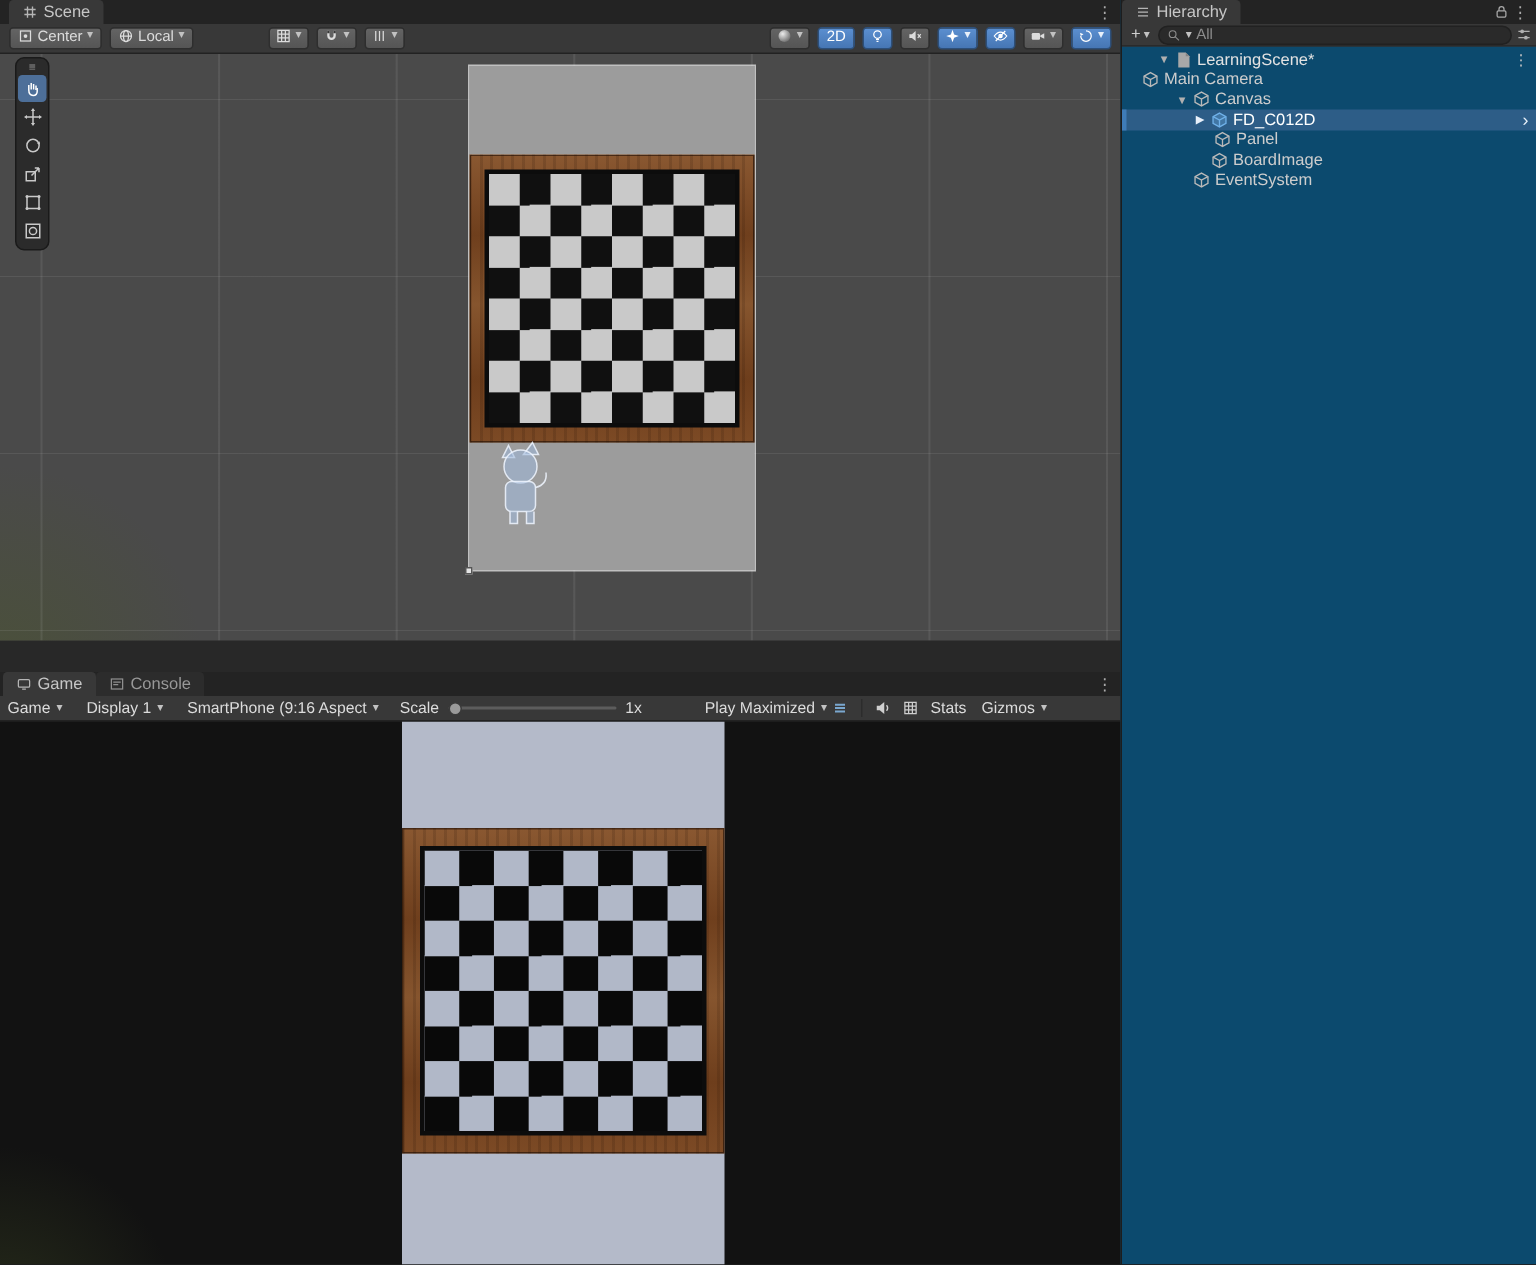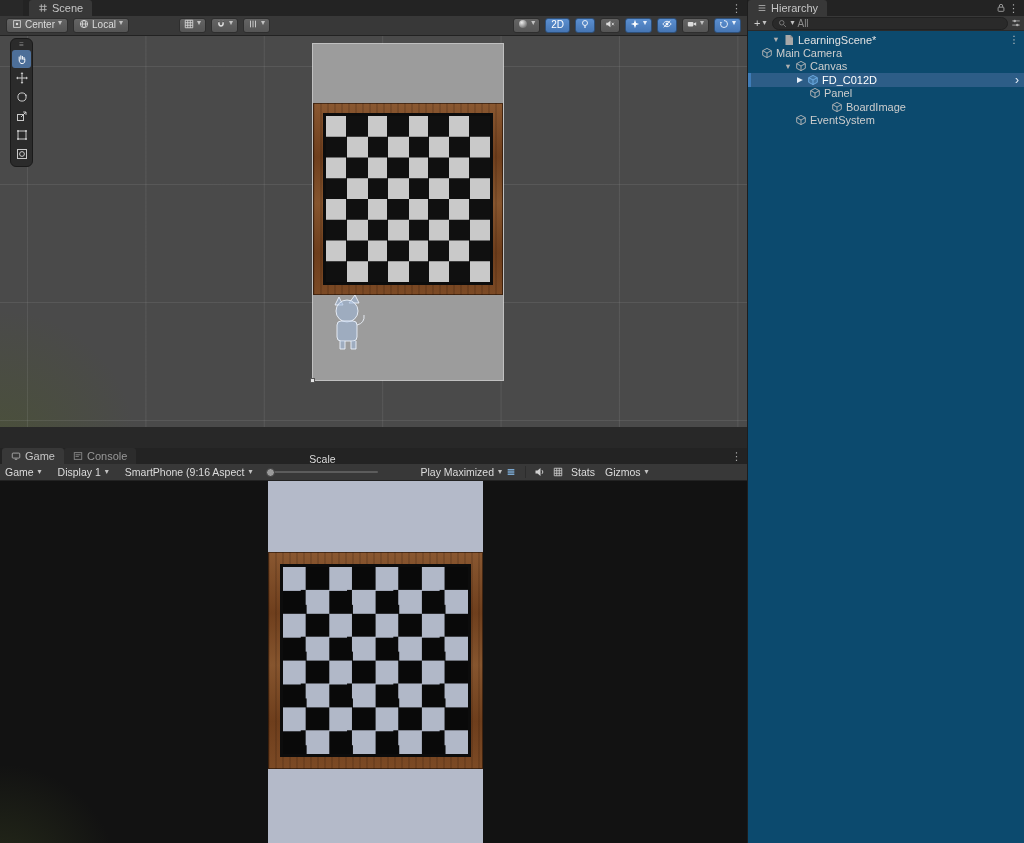--- a/index.html
+++ b/index.html
@@ -19,21 +19,21 @@
 
   
   .ubtn{height:15px;background:linear-gradient(#646464,#555);border:1px solid #2e2e2e;border-radius:3px;
         display:inline-flex;align-items:flex-start;gap:3px;padding:0 5px;color:#dcdcdc;font-size:10px;white-space:nowrap;}
   .ubtn.icon-only{padding:0 4px;}
   .ubtn.on{background:linear-gradient(#5b8fd0,#4676b4);border-color:#2d4f79;color:#fff;}
   .caret{font-size:8px;color:#c2c2c2;line-height:1;}
   .ubtn.on .caret{color:#e8f0fa;}
 
   
-  #scene-panel{position:absolute;left:0;top:0;width:747px;height:427px;padding-left:23px;}
+  #scene-panel{position:absolute;left:0;top:0;width:747px;height:427px;}
   #scene-toolbar{position:absolute;left:0;top:16px;width:747px;height:20px;background:#383838;
                  border-bottom:1px solid #222;display:flex;align-items:center;padding:0 6px;gap:5px;}
   #scene-viewport{position:absolute;left:0;top:36px;width:747px;height:391px;overflow:hidden;
     background:radial-gradient(circle at 0% 105%, rgba(75,85,45,.55), rgba(75,85,45,0) 16%),#4a4a4a;}
   #scene-grid{position:absolute;inset:0;
     background-image:linear-gradient(to right,rgba(215,215,215,.10) 1px,transparent 1px),
                      linear-gradient(to bottom,rgba(215,215,215,.10) 1px,transparent 1px);
     background-size:118.4px 118px;background-position:27px 30px;}
 
   
@@ -60,21 +60,21 @@
   
   #game-panel{position:absolute;left:0;top:448px;width:747px;height:416px;}
   #game-toolbar{position:absolute;left:0;top:16px;width:747px;height:17px;background:#383838;border-bottom:1px solid #222;
                 display:flex;align-items:center;padding:0 5px;font-size:10.5px;color:#dcdcdc;}
   .ddl{display:inline-flex;align-items:center;gap:4px;white-space:nowrap;color:#dcdcdc;}
   #game-viewport{position:absolute;left:0;top:33px;width:747px;height:383px;overflow:hidden;
      background:radial-gradient(circle at 0% 105%, rgba(60,70,35,.5), rgba(60,70,35,0) 14%),#121212;}
   #game-strip{position:absolute;left:268px;top:0;width:215px;height:100%;background:#b4bac9;}
   #game-board{position:absolute;left:0;top:71px;width:215px;height:217px;padding:12px;}
   #game-checker{background:repeating-conic-gradient(#090909 0% 25%,#b1b8c8 0% 50%);background-size:46.3px 46.8px;}
-  .slider{display:inline-flex;align-items:center;gap:6px;flex-direction:column;}
+  .slider{display:inline-flex;align-items:center;gap:6px;}
   .slider-track{position:relative;width:112px;height:2px;background:#5c5c5c;border-radius:1px;}
   .slider-thumb{position:absolute;left:0;top:-3.5px;width:9px;height:9px;border-radius:50%;background:#9a9a9a;border:1px solid #3a3a3a;}
   .vsep{width:1px;height:12px;background:#2c2c2c;margin:0 5px;}
   .gt-icon{display:flex;align-items:center;justify-content:center;width:18px;height:14px;color:#cfcfcf;}
 
   
   #hierarchy-panel{position:absolute;left:747px;top:0;width:277px;height:843px;background:#0c4a6e;border-left:1px solid #1d1d1d;}
   #hi-toolbar{height:15px;background:#383838;border-bottom:1px solid #2a2a2a;display:flex;align-items:center;gap:3px;padding:1px 3px;}
   .plus-btn{display:inline-flex;align-items:center;gap:2px;color:#d0d0d0;font-size:11px;padding:0 3px;}
   .searchbox{flex:1;height:13px;background:#2a2a2a;border:1px solid #212121;border-radius:7px;display:flex;align-items:center;gap:3px;padding:0 5px;color:#8d8d8d;}
@@ -484,21 +484,21 @@
         <span class="arrow-spacer"></span>
         <span class="obj-icon">
           <svg class="i12" viewBox="0 0 12 12" fill="none" stroke="currentColor" stroke-width="0.9">
               <path d="M6 1.4 10.3 3.7v4.6L6 10.6 1.7 8.3V3.7Z"></path>
               <path d="M1.7 3.7 6 6l4.3-2.3M6 6v4.6"></path>
             </svg>
         </span>
         <span>Panel</span>
       </div>
 
-      <div class="tree-row" style="padding-left:70px">
+      <div class="tree-row" style="padding-left:46px">
         <span class="arrow-spacer"></span>
         <span class="obj-icon">
           <svg class="i12" viewBox="0 0 12 12" fill="none" stroke="currentColor" stroke-width="0.9">
               <path d="M6 1.4 10.3 3.7v4.6L6 10.6 1.7 8.3V3.7Z"></path>
               <path d="M1.7 3.7 6 6l4.3-2.3M6 6v4.6"></path>
             </svg>
         </span>
         <span>BoardImage</span>
       </div>
 

